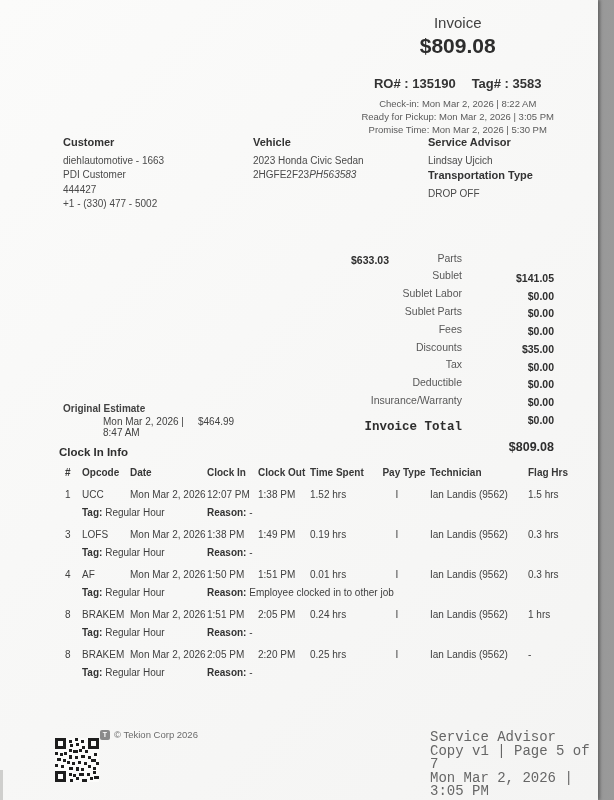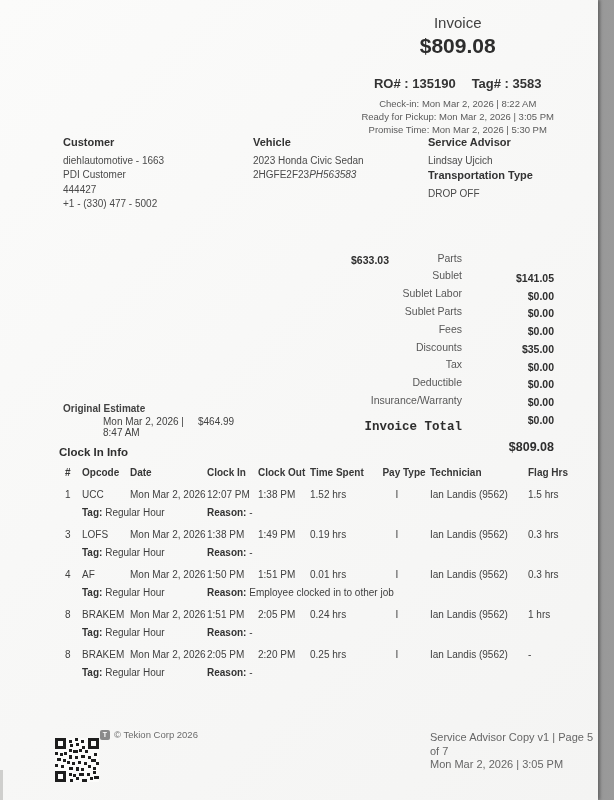--- a/index.html
+++ b/index.html
@@ -53,21 +53,21 @@
   .crow.head .pay { text-align:center; padding:0; }
   .tagrow { display:grid; grid-template-columns:17px 125px 1fr; height:18px; align-items:center; margin-bottom:4px; }
   .tagrow b { color:#333; }
   .group { margin-bottom:0; }
 
   
   .qr { position:absolute; left:55px; top:737px; width:44px; height:46px; }
   .tek-line { position:absolute; left:100px; top:729px; font-size:9.5px; color:#6b6b6b; display:flex; align-items:center; }
   .tek-logo { display:inline-flex; align-items:center; justify-content:center; width:10px; height:10px;
               background:#8a8a8a; border-radius:2px; color:#fff; font-size:7px; font-weight:bold; margin-right:4px; }
-  .foot-right { position:absolute; left:430px; top:731px; font-size:11px; color:#666; line-height:13.5px; }
+  .foot-right { position:absolute; left:430px; top:731px; font-size:14px; color:#666; line-height:13.5px;font-family:Liberation Mono, monospace; }
 </style>
 </head>
 <body>
 
 <div id="canvas">
   <div id="paper">
 
     <div class="hdr">
       <div class="doc-type">Invoice</div>
       <div class="total">$809.08</div>

